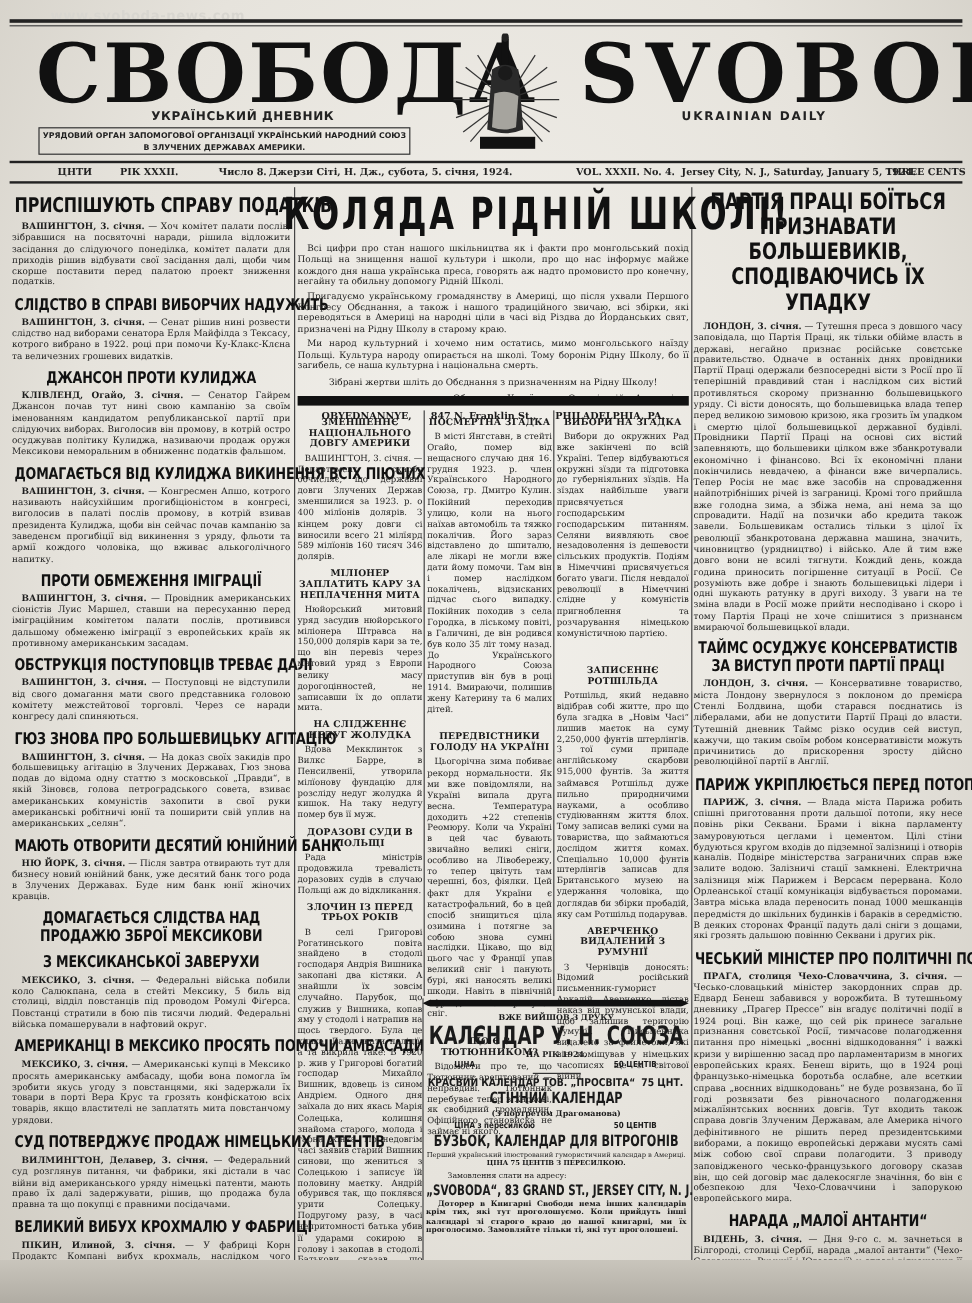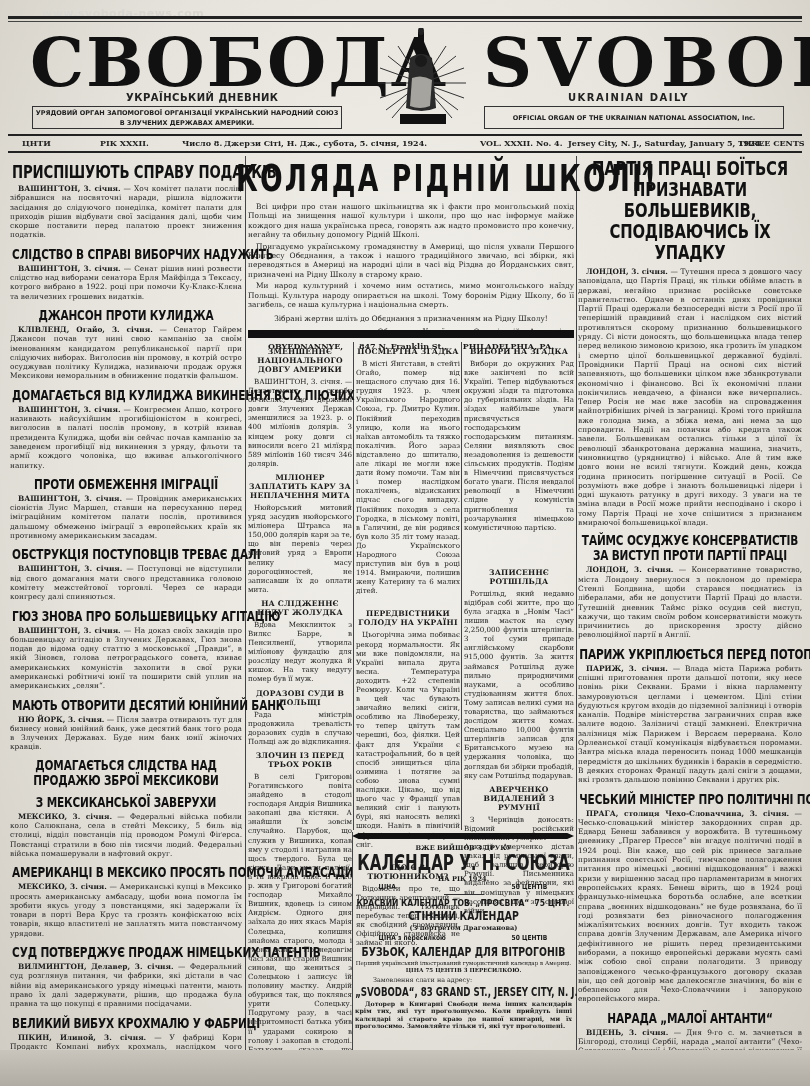--- a/index.html
+++ b/index.html
@@ -144,26 +144,25 @@
         <ellipse cx="47" cy="3" rx="3" ry="4" fill="#222"></ellipse>
         <path d="M36 30 Q47 22 58 30 L62 80 Q48 86 32 80 Z" fill="#2a2a2a"></path>
         <path d="M38 50 Q48 46 58 52 L56 78 Q46 82 36 78 Z" fill="#dcd8d0" opacity="0.7"></path>
         <circle cx="47" cy="33" r="6" fill="#1a1a1a"></circle>
         <rect x="26" y="86" width="46" height="10" fill="#111"></rect>
       </svg>
     </div>
 
     <div class="title-en">SVOBODA</div>
     <div class="sub-en">UKRAINIAN DAILY</div>
-    <div class="box-en">OFFICIAL ORGAN OF THE UKRAINIAN NATIONAL ASSOCIATION, Inc.</div>
     <div class="rule-bot"></div>
   </div>
 
   <div class="dateline">
-    <span style="left:14px">ЦНТИ</span>
+    <span style="left:40px">ЦНТИ</span>
     <span style="left:92px">РІК XXXII.</span>
     <span style="left:174px">Число 8.</span>
     <span style="left:216px">Джерзи Сіті, Н. Дж., субота, 5. січня, 1924.</span>
     <span style="left:472px">VOL. XXXII.</span>
     <span style="left:528px">No. 4.</span>
     <span style="left:560px">Jersey City, N. J., Saturday, January 5, 1924.</span>
     <span style="left:730px">THREE CENTS</span>
     <div class="line"></div>
   </div>
 
@@ -258,21 +257,21 @@
     <div class="sub-hl">ПОСМЕРТНА ЗГАДКА</div>
     <p class="body-t">В місті Янгставн, в стейті Огайо, помер від нещасного случаю дня 16. грудня 1923. р. член Українського Народного Союза, гр. Дмитро Кулин. Покійний переходив улицю, коли на нього наїхав автомобіль та тяжко покалічив. Його зараз відставлено до шпиталю, але лікарі не могли вже дати йому помочи. Там він і помер наслідком покалічень, відзисканих підчас сього випадку. Покійник походив з села Городка, в ліському повіті, в Галичині, де він родився був коло 35 літ тому назад. До Українського Народного Союза приступив він був в році 1914. Вмираючи, полишив жену Катерину та 6 малих дітей.</p>
     <div class="sub-hl" style="margin-top:14px">ПЕРЕДВІСТНИКИ ГОЛОДУ НА УКРАЇНІ</div>
     <p class="body-t">Цьогорічна зима побиває рекорд нормальности. Як ми вже повідомляли, на Україні випала друга весна. Температура доходить +22 степенів Реомюру. Коли ча Україні в цей час бувають звичайно великі сніги, особливо на Лівобережу, то тепер цвітуть там черешні, боз, фіялки. Цей факт для України є катастрофальний, бо в цей спосіб знищиться ціла озимина і потягне за собою знова сумні наслідки. Цікаво, що від цього час у Франції упав великий сніг і панують бурі, які наносять великі шкоди. Навіть в північній Африці, в Алжирі упав сніг.</p>
     <div class="sub-hl" style="margin-top:14px">ЩО Є З ТЮТЮННИКОМ?</div>
     <p class="body-t">Відомости про те, що Тютюнник арештований — неправдиві. Тютюнник перебуває тепер в Харкові, як свобідний громадянин. Офіційного становиска не займає ні якого.</p>
   </div>
   <div class="sub-col sc3">
     <div class="sub-hl">ВИБОРИ НА ЗГАДКА</div>
     <p class="body-t">Вибори до окружних Рад вже закінчені по всій Україні. Тепер відбуваються окружні зїзди та підготовка до губерніяльних зїздів. На зїздах найбільше уваги присвячується господарським господарським питанням. Селяни виявляють своє незадоволення із дешевости сільських продуктів. Подіям в Німеччині присвячується богато уваги. Після невдалої революції в Німеччині слідне у комуністів пригноблення та розчарування німецькою комуністичною партією.</p>
-    <div class="sub-hl" style="margin-top:36px">ЗАПИСЕННЄ РОТШІЛЬДА</div>
+    <div class="sub-hl" style="margin-top:22px">ЗАПИСЕННЄ РОТШІЛЬДА</div>
     <p class="body-t">Ротшільд, який недавно відібрав собі житте, про що була згадка в „Новім Часі“ лишив маєток на суму 2,250,000 фунтів штерлінгів. З тої суми припаде англійському скарбови 915,000 фунтів. За життя займався Ротшільд дуже пильно природничими науками, а особливо студіюванням життя блох. Тому записав великі суми на товариства, що займаються дослідом життя комах. Спеціально 10,000 фунтів штерлінгів записав для Британського музею на удержання чоловіка, що доглядав би збірки пробадій, яку сам Ротшільд подарував.</p>
     <div class="sub-hl" style="">АВЕРЧЕНКО ВИДАЛЕНИЙ З РУМУНІЇ</div>
     <p class="body-t">З Чернівців доносять: Відомий російський письменник-гуморист Аркадій Аверченко дістав наказ від румунської влади, щоб залишив територію Румунії. Письменника видалено за фейлетони, які він поміщував у німецьких часописях ще зі світової війни.</p>
   </div>
 
   <div class="ad-rule"></div>
   <div class="ad">
     <div style="height:12px"></div>
     <div class="c small">ВЖЕ ВИЙШОВ З ДРУКУ</div>
     <div class="c big">КАЛЄНДАР У. Н. СОЮЗА</div>

